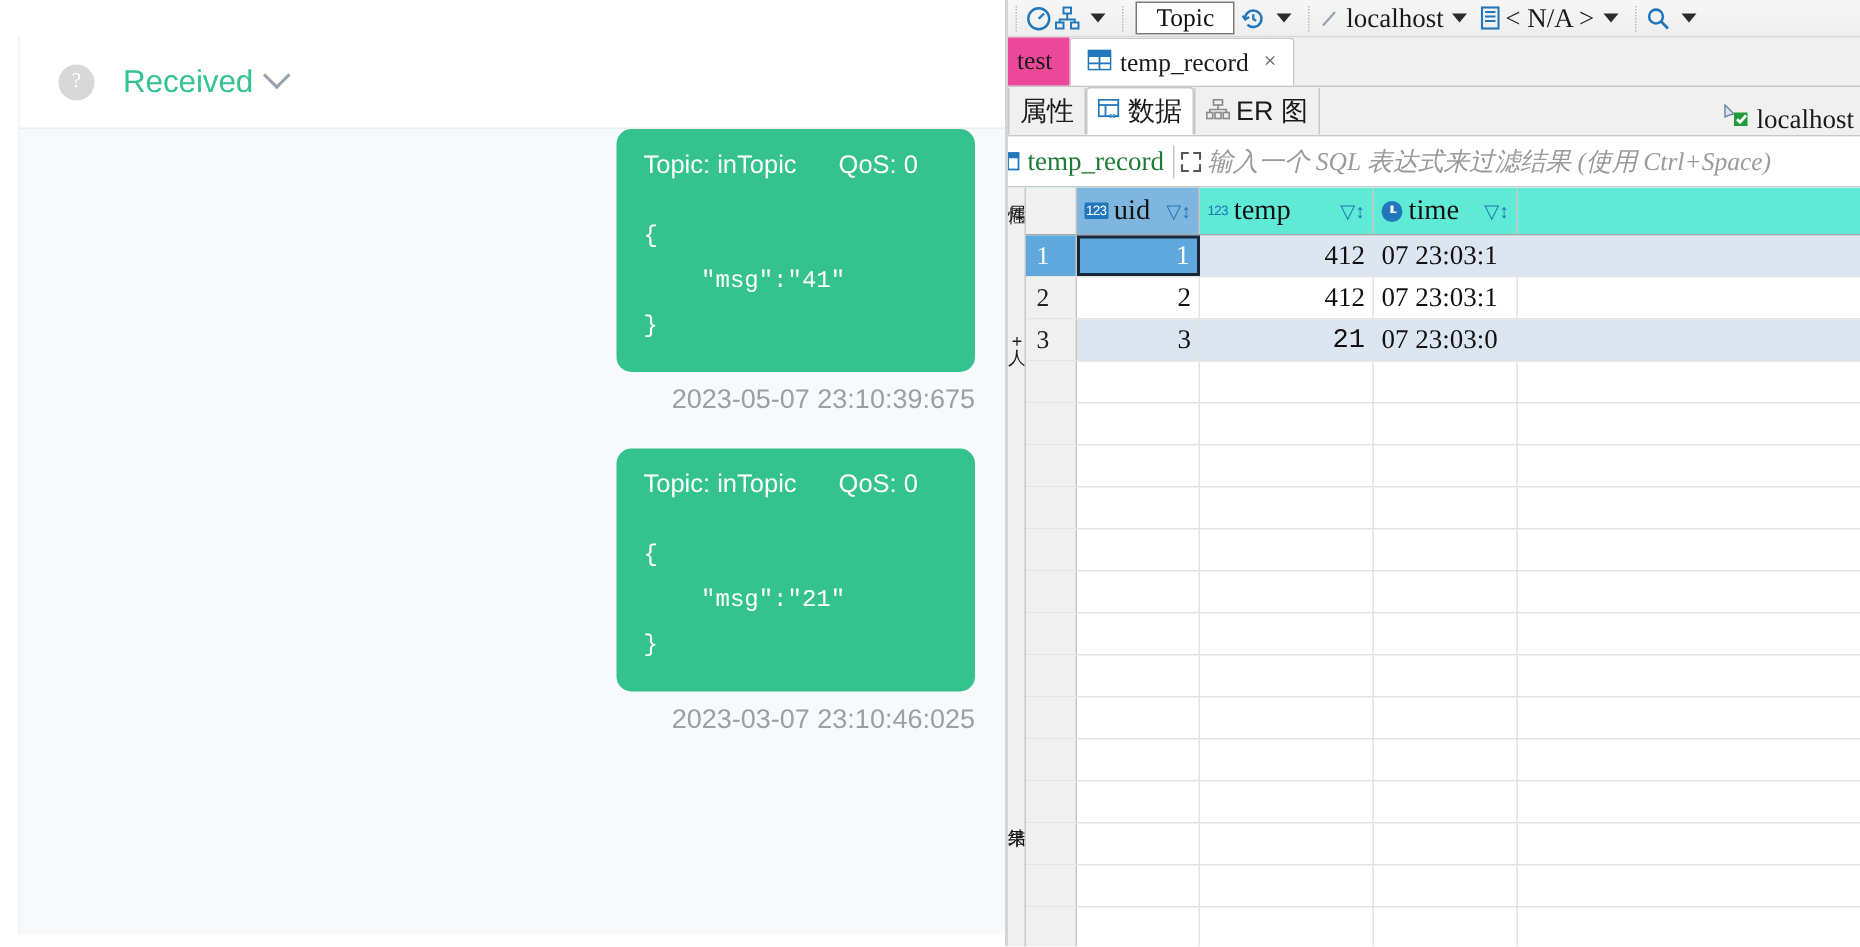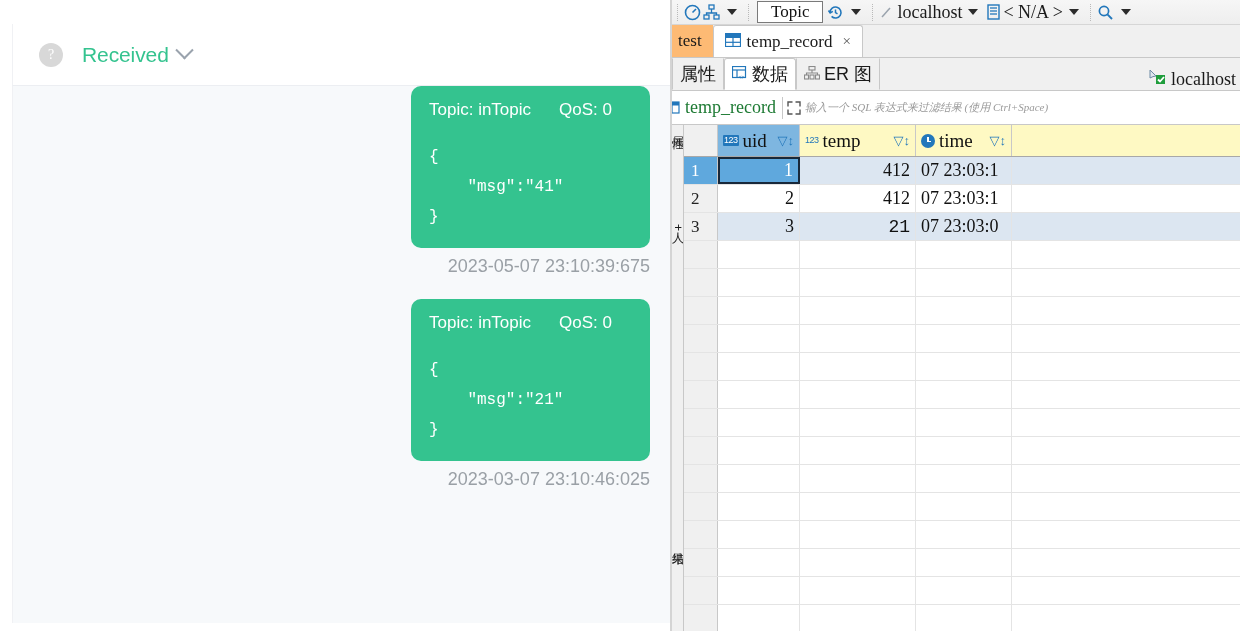--- a/index.html
+++ b/index.html
@@ -126,21 +126,21 @@
   .db-tabs {
     position: absolute; left: 0; top: 25px; width: 568px; height: 33px;
     background: #f0f0f0; border-bottom: 1px solid #c8c8c8;
     display: flex; align-items: flex-end;
   }
   .db-tab {
     height: 32px; display: flex; align-items: center; gap: 6px;
     padding: 0 11px; font-size: 17px; color: #1a1a1a;
     font-family: "Liberation Serif", serif; cursor: pointer; white-space: nowrap;
   }
-  .db-tab.inactive { background: #fdba74; padding-left: 6px; }
+  .db-tab.inactive { background: #ec4899; padding-left: 6px; }
   .db-tab.active {
     background: #ffffff; border: 1px solid #c8c8c8; border-bottom: none;
     border-radius: 3px 3px 0 0;
   }
   .tab-close { font-size: 15px; color: #555; margin-left: 4px; cursor: pointer; }
 
   
   .db-subtabs {
     position: absolute; left: 0; top: 58px; width: 568px; height: 33px;
     background: #f0f0f0; border-bottom: 1px solid #c8c8c8;
@@ -169,21 +169,21 @@
     background: #ffffff; border-bottom: 1px solid #c8c8c8;
     display: flex; align-items: center;
   }
   .fb-tablename {
     color: #1d7a33; font-size: 18px; font-family: "Liberation Serif", serif;
     padding: 0 6px 0 4px; white-space: nowrap;
   }
   .fb-vsep { width: 1px; height: 22px; background: #c8c8c8; }
   .fb-expand { width: 22px; height: 22px; display:flex; align-items:center; justify-content:center; }
   .fb-placeholder {
-    font-size: 11px; color: #9a9a9a; font-style: italic;
+    font-size: 17px; color: #9a9a9a; font-style: italic;
     font-family: "Liberation Serif", serif; white-space: nowrap; text-align: right;
   }
 
   
   .db-rail {
     position: absolute; left: 0; top: 125px; width: 12px; bottom: 0;
     background: #f0f0f0; border-right: 1px solid #c8c8c8;
     overflow: hidden;
   }
   .rail-label {
@@ -192,21 +192,21 @@
     font-size: 12px; color: #1a1a1a; white-space: nowrap;
     letter-spacing: 1px;
   }
 
   
   .db-grid {
     position: absolute; left: 12px; top: 125px; right: 0; bottom: 0;
     background: #ffffff; overflow: hidden;
   }
   .grid-head {
-    display: flex; height: 32px; background: #fef9c3;
+    display: flex; height: 32px; background: #5eead4;
     border-bottom: 1px solid #a8a8a8;
   }
   .gh-corner { width: 34px; border-right: 1px solid #c8c8c8; background: #f0f0f0; }
   .gh-cell {
     display: flex; align-items: center; gap: 4px;
     padding: 0 5px; border-right: 1px solid #c8c8c8;
     font-size: 19px; color: #111; font-family: "Liberation Serif", serif;
     white-space: nowrap;
   }
   .gh-cell.sel { background: #7eb6e0; }

